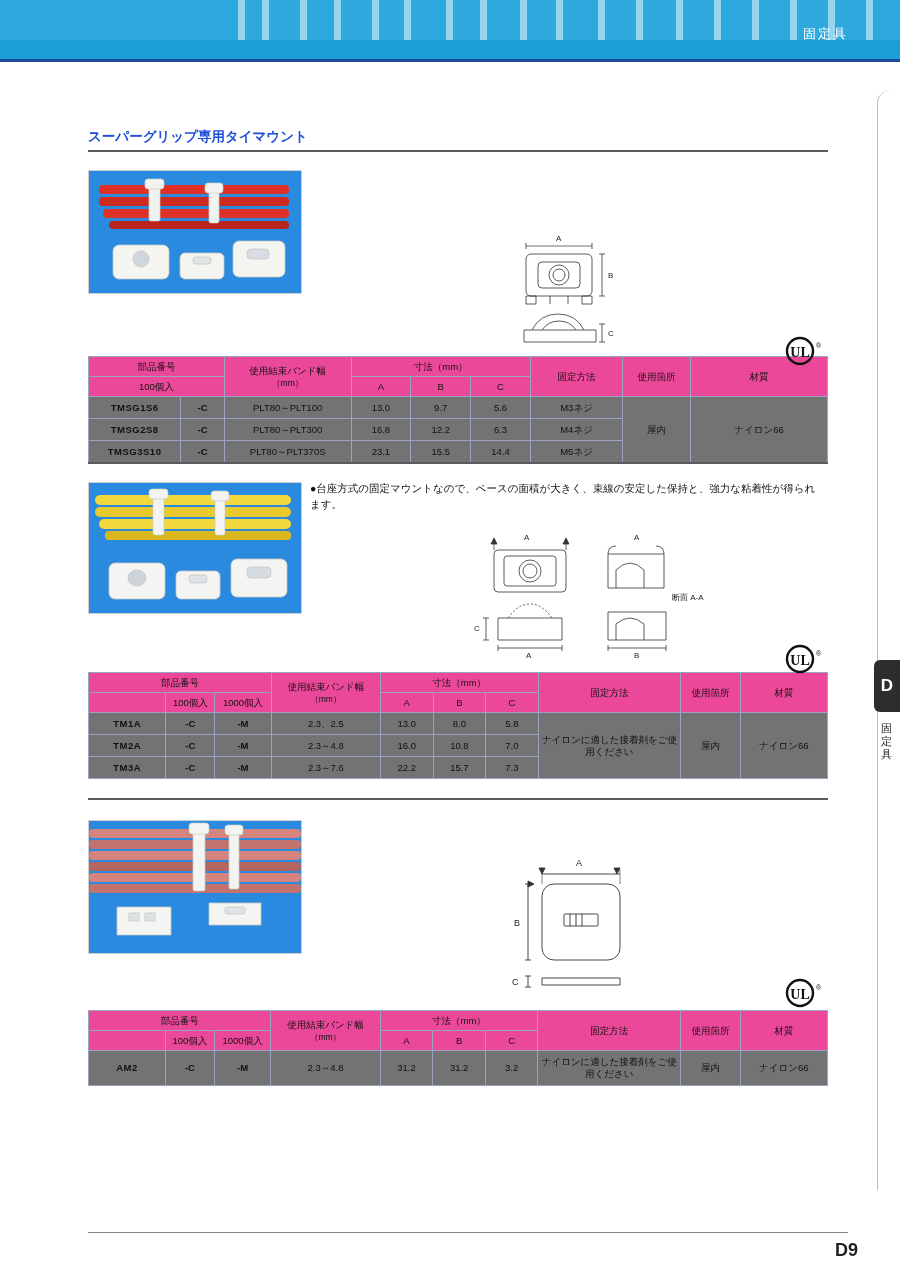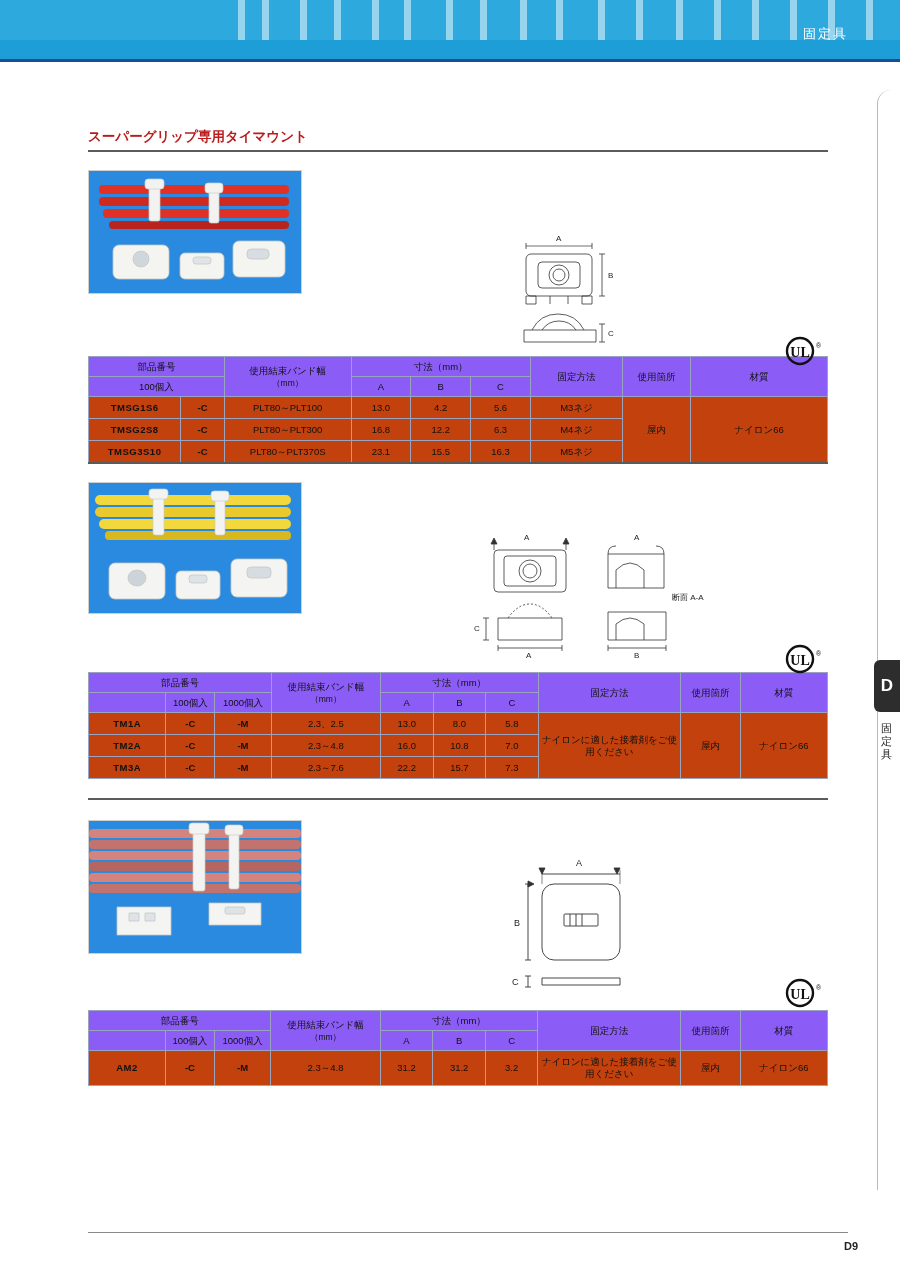--- a/index.html
+++ b/index.html
@@ -99,31 +99,31 @@
   
   .footer-rule {
     position: absolute;
     left: 88px; top: 1232px;
     width: 760px; height: 1px;
     background: #8a8a8a;
   }
   .folio {
     position: absolute;
     right: 42px; top: 1240px;
-    font-size: 11px;
+    font-size: 18px;
     font-weight: bold;
     color: #222;
   }
 
   
   .section { position: absolute; left: 88px; width: 740px; }
   .sec-title {
     font-size: 13.5px;
     font-weight: bold;
-    color: #b91c1c;
+    color: #1d4ed8;
     padding-bottom: 4px;
   }
   .sec-underline {
     height: 2px;
     background: #5b5b5b;
     width: 740px;
     margin-bottom: 12px;
   }
 
   .photo {
@@ -152,25 +152,25 @@
     font-size: 9.5px;
     color: #111;
   }
   table.spec th, table.spec td {
     border: 1px solid #9aa3c0;
     text-align: center;
     padding: 2px 2px;
     line-height: 12px;
   }
   table.spec thead th {
-    background: #8b5cf6;
+    background: #ec4899;
     font-weight: normal;
     height: 15px;
   }
-  table.spec td { height: 17px; background: #c2410c; }
+  table.spec td { height: 17px; background: #737373; }
   td.partno { text-align: left; padding-left: 8px; font-weight: bold; letter-spacing: 0.5px; }
   td.suffix { font-weight: bold; }
   .small { font-size: 8.5px; }
 
   
   .ul-logo {
     position: absolute;
     width: 40px; height: 28px;
     color: #7f1d1d;
   }
@@ -304,42 +304,42 @@
         <th style="width:54px;">B</th>
         <th style="width:54px;">C</th>
       </tr>
     </thead>
     <tbody>
       <tr>
         <td class="partno" style="width:86px;">TMSG1S6</td>
         <td class="suffix" style="width:38px;">-C</td>
         <td>PLT80～PLT100</td>
         <td>13.0</td>
-        <td>4.2</td>
+        <td>9.7</td>
         <td>5.6</td>
         <td>M3ネジ</td>
         <td rowspan="3">屋内</td>
         <td rowspan="3">ナイロン66</td>
       </tr>
       <tr>
         <td class="partno">TMSG2S8</td>
         <td class="suffix">-C</td>
         <td>PLT80～PLT300</td>
         <td>16.8</td>
         <td>12.2</td>
         <td>6.3</td>
         <td>M4ネジ</td>
       </tr>
       <tr>
         <td class="partno">TMSG3S10</td>
         <td class="suffix">-C</td>
         <td>PLT80～PLT370S</td>
         <td>23.1</td>
         <td>15.5</td>
-        <td>16.3</td>
+        <td>14.4</td>
         <td>M5ネジ</td>
       </tr>
     </tbody>
   </table>
 </div>
 
 <div class="section" style="top:462px;">
   <div class="sec-underline"></div>
 
   <div style="position:relative; height:192px;">
@@ -362,20 +362,23 @@
           <path d="M26 80 h44 a6 6 0 0 1 6 6 v24 a6 6 0 0 1 -6 6 h-44 a6 6 0 0 1 -6 -6 v-24 a6 6 0 0 1 6 -6 z"></path>
           <ellipse cx="48" cy="95" rx="9" ry="8" fill="#ccd4da"></ellipse>
           <path d="M92 88 h34 a5 5 0 0 1 5 5 v18 a5 5 0 0 1 -5 5 h-34 a5 5 0 0 1 -5 -5 v-18 a5 5 0 0 1 5 -5 z"></path>
           <rect x="100" y="92" width="18" height="8" rx="3" fill="#dde3e7"></rect>
           <path d="M148 76 h44 a6 6 0 0 1 6 6 v26 a6 6 0 0 1 -6 6 h-44 a6 6 0 0 1 -6 -6 v-26 a6 6 0 0 1 6 -6 z"></path>
           <rect x="158" y="84" width="24" height="11" rx="4" fill="#d6dce1"></rect>
         </g>
       </svg>
     </div>
 
+    <div class="bullets">
+      <div>●台座方式の固定マウントなので、ベースの面積が大きく、束線の安定した保持と、強力な粘着性が得られます。</div>
+    </div>
 
     <div class="draw" style="left:370px; top:56px;">
       <svg width="260" height="128" viewBox="0 0 260 128">
         <g stroke="#333" fill="none" stroke-width="0.8">
 
           <rect x="36" y="18" width="72" height="42" rx="4"></rect>
           <rect x="46" y="24" width="52" height="30" rx="3"></rect>
           <circle cx="72" cy="39" r="11"></circle>
           <circle cx="72" cy="39" r="7"></circle>
           <path d="M36 18 v-8 M108 18 v-8"></path>

